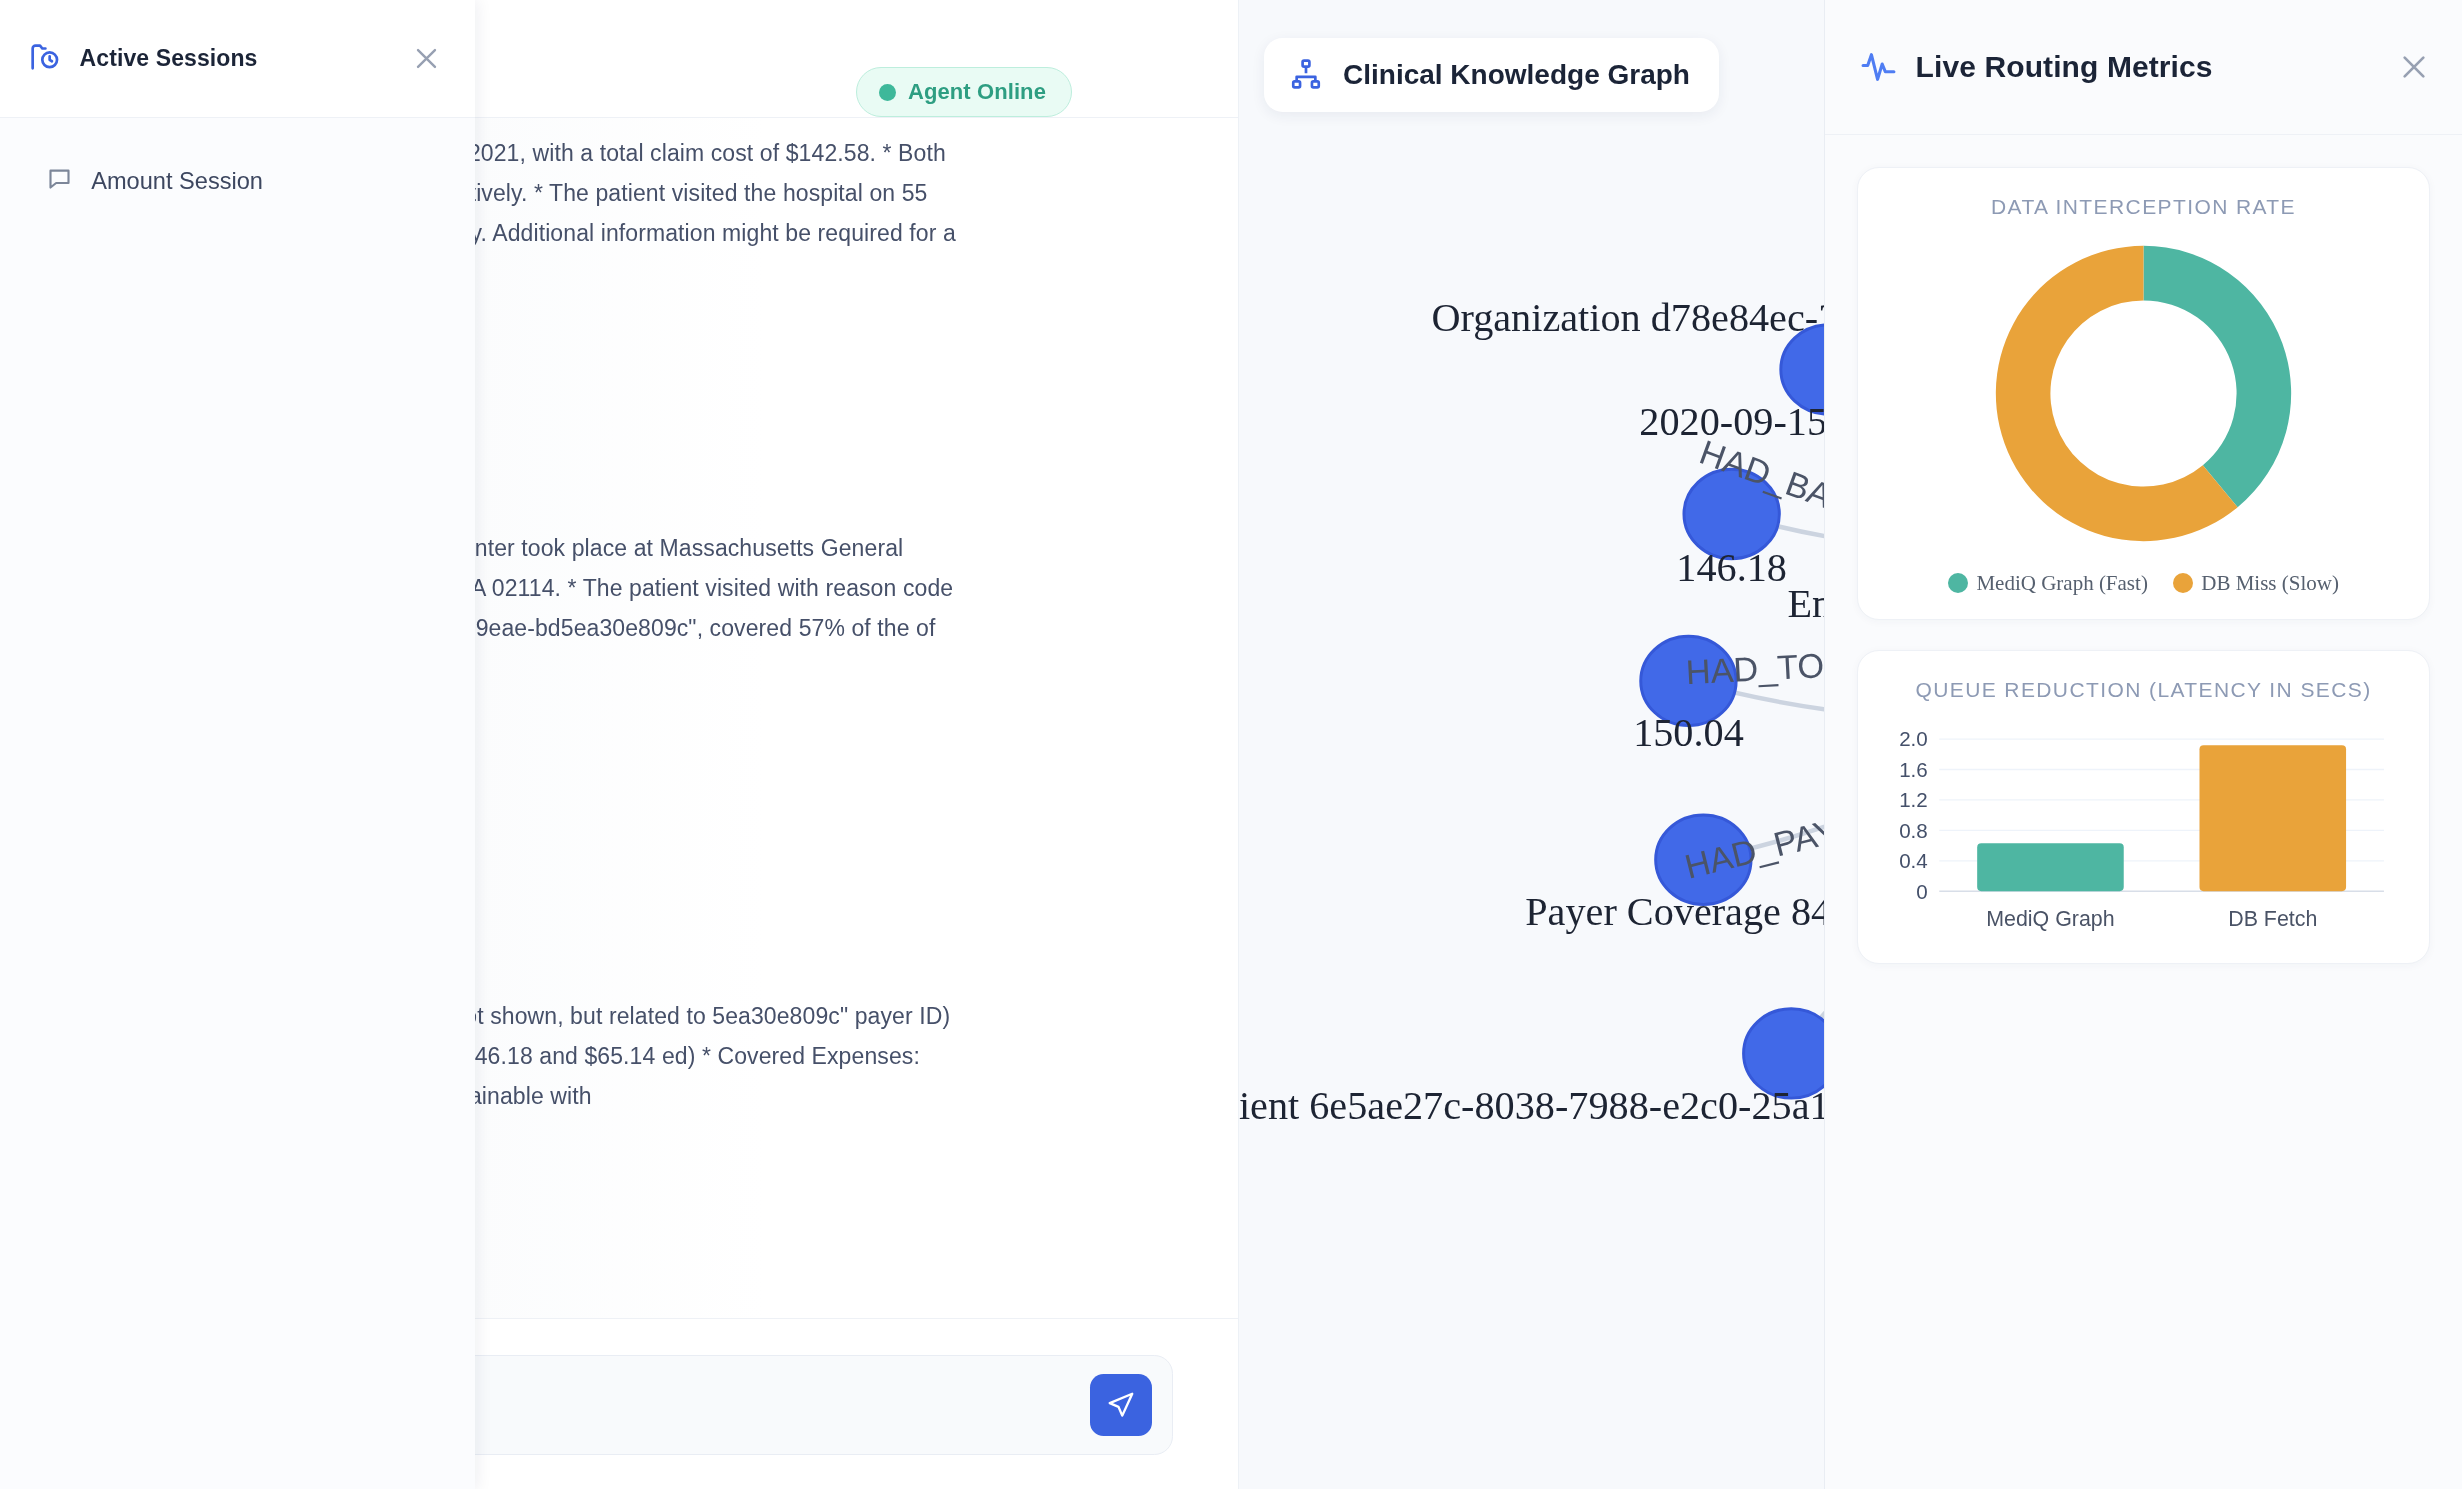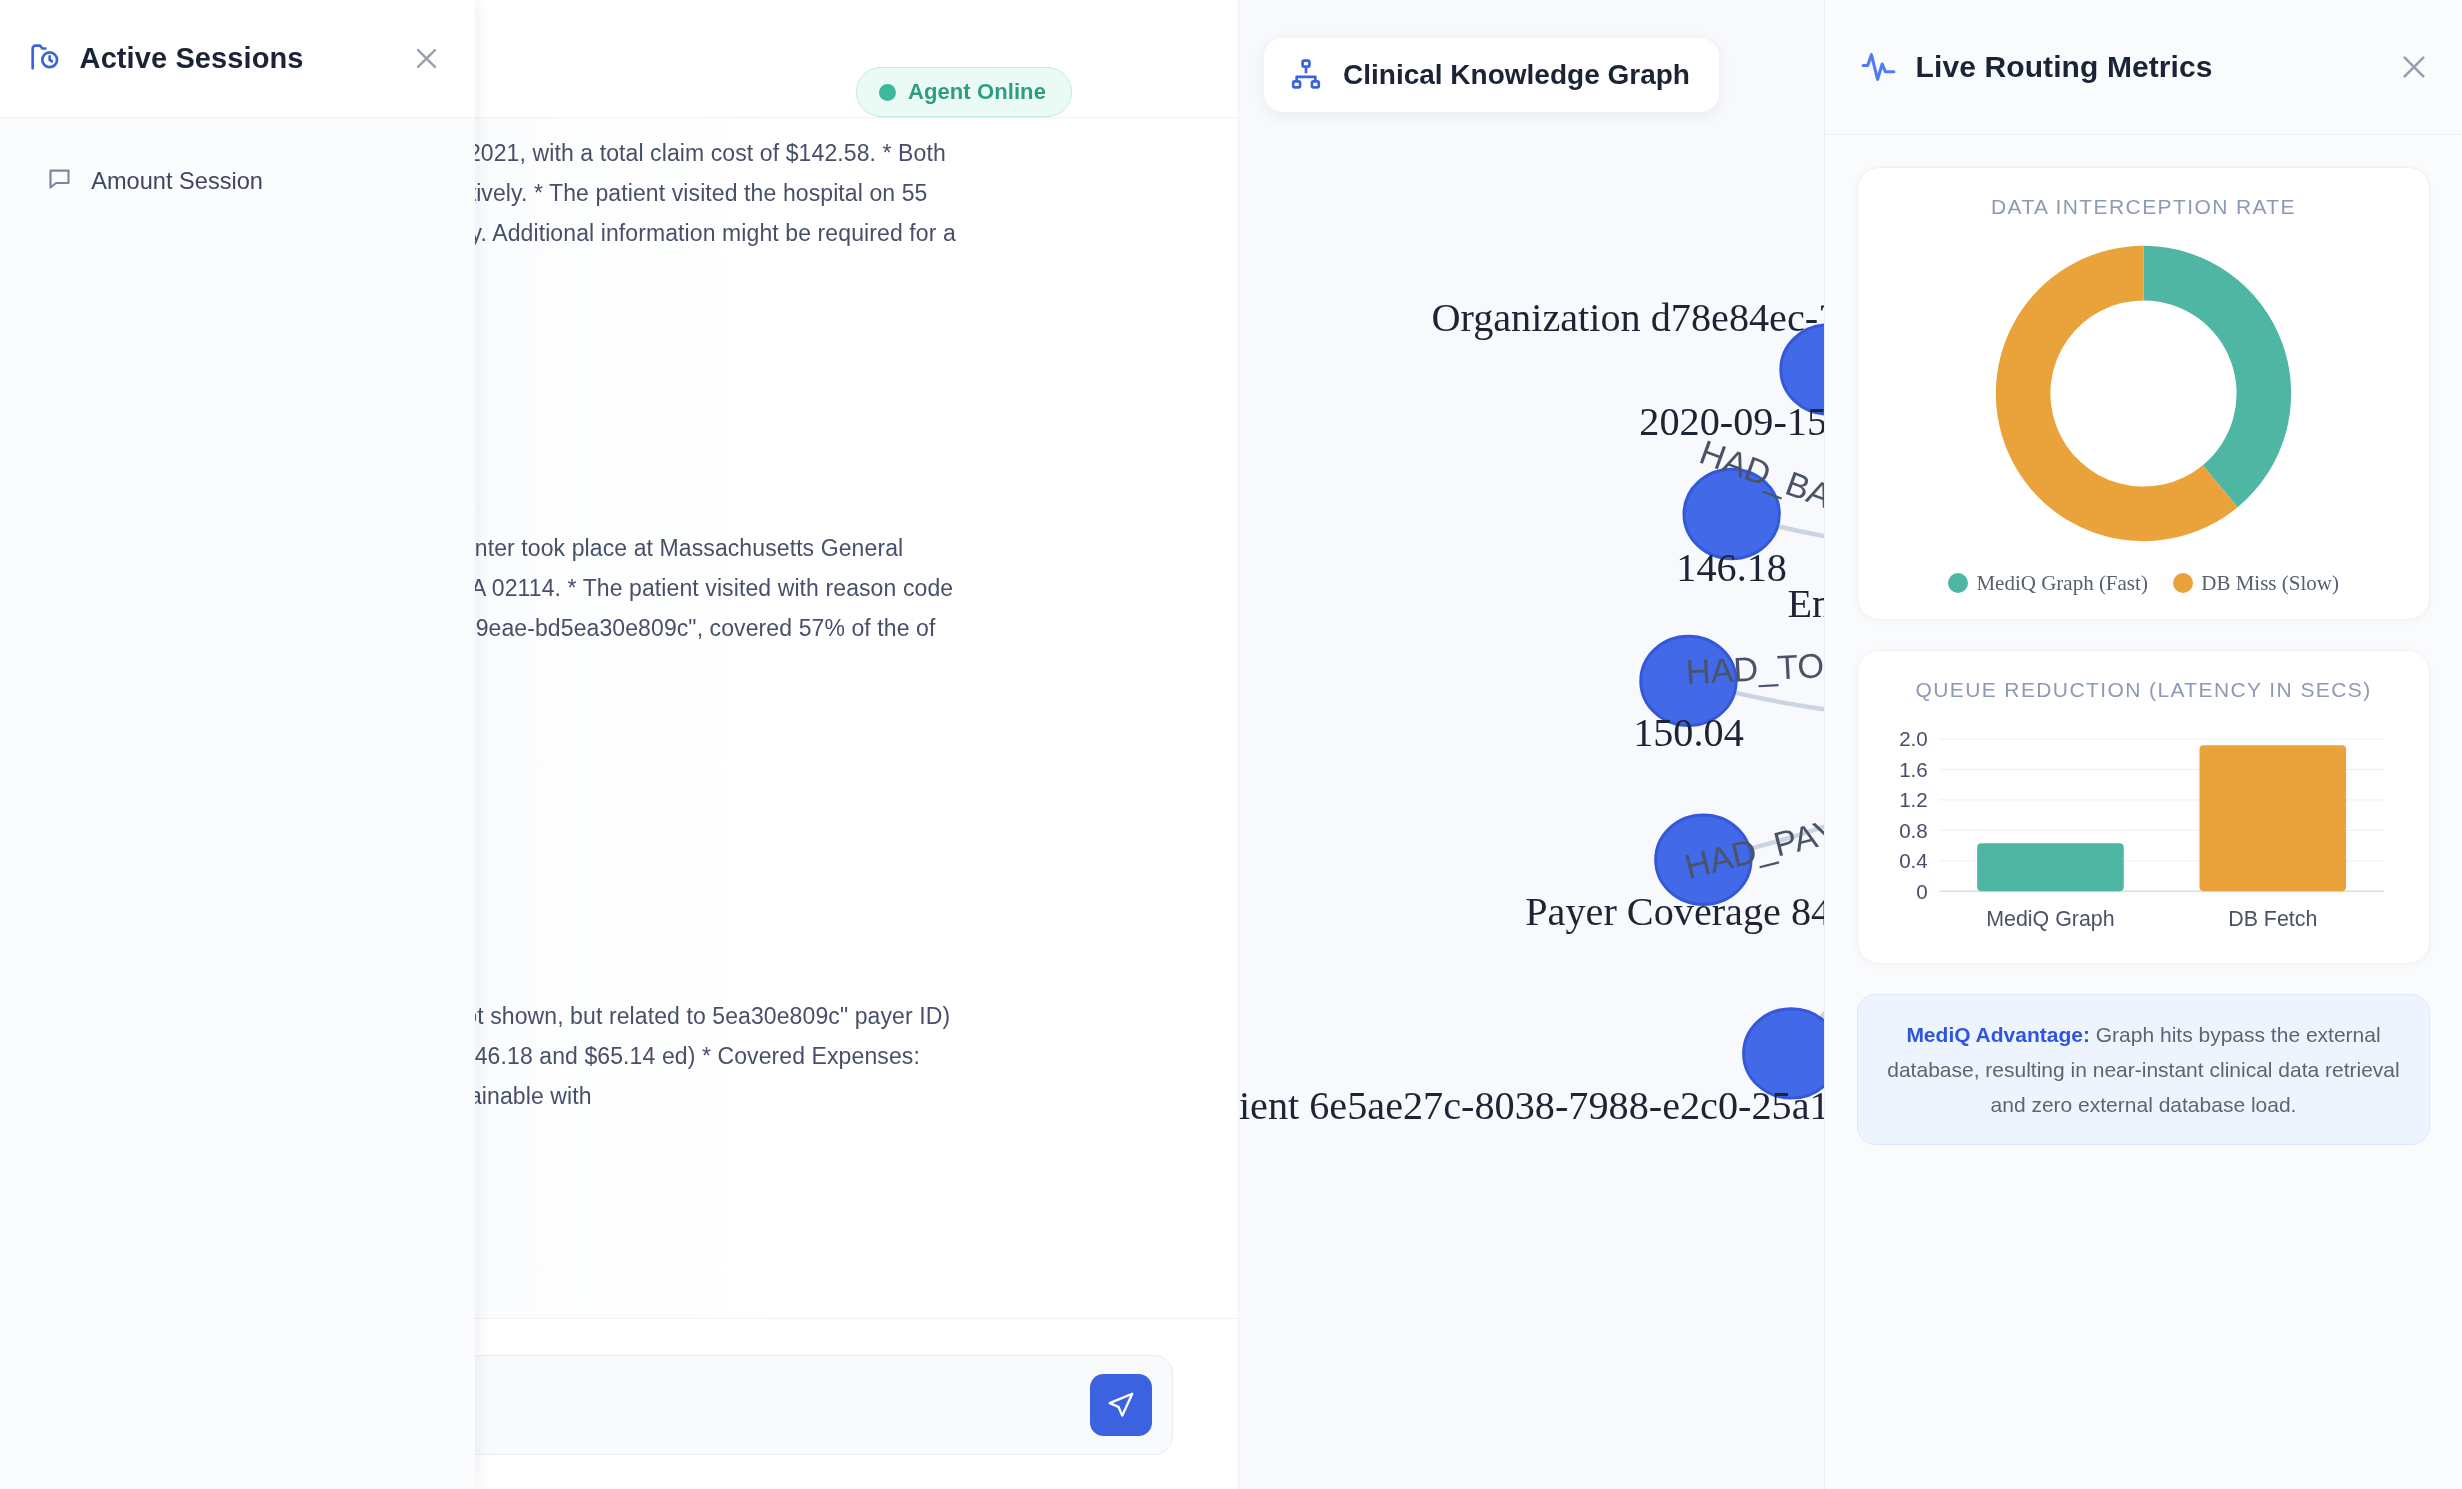--- a/index.html
+++ b/index.html
@@ -85,21 +85,21 @@
     display: flex; flex-direction: column;
     z-index: 30;
   }
   .sb-head {
     height: 118px; flex: 0 0 118px;
     background: #ffffff;
     border-bottom: 1.7px solid #eef1f6;
     display: flex; align-items: center;
     padding: 0 34px 0 27px; gap: 18.6px;
   }
-  .sb-title { font-size: 29px; font-weight: 700; color: #1b2437; letter-spacing: 0.1px; }
+  .sb-title { font-size: 23px; font-weight: 700; color: #1b2437; letter-spacing: 0.1px; }
   .sb-close { margin-left: auto; cursor: pointer; display:flex; }
   .sb-newbtn-wrap { background:#ffffff; padding: 18.6px 22px 25px 22px; border-bottom: 1.7px solid #eef1f6; }
   .sb-newbtn {
     width: 100%; height: 81px; background: #2f55e0; border: 0; border-radius: 17px;
     color: #fff; font-family: "Liberation Sans", sans-serif;
     font-size: 25px; font-weight: 700; letter-spacing: 0.2px;
     display: flex; align-items: center; justify-content: center; gap: 18.6px;
     cursor: pointer;
   }
   .sb-list { padding: 29px 22px 0 22px; display: flex; flex-direction: column; gap: 10px; }
@@ -366,21 +366,18 @@
                 <text x="58" y="36.23809523809524" text-anchor="end" font-size="25" fill="#44506a" font-family="&quot;Liberation Sans&quot;, sans-serif">2.0</text>
                 <rect x="118" y="153.8" width="178" height="58.19999999999999" rx="5" fill="#4eb6a2"></rect>
                 <text x="207" y="254" text-anchor="middle" font-size="26" fill="#4a5366" font-family="&quot;Liberation Sans&quot;, sans-serif">MediQ Graph</text>
                 <rect x="388" y="34.62857142857143" width="178" height="177.37142857142857" rx="5" fill="#e9a33a"></rect>
                 <text x="477" y="254" text-anchor="middle" font-size="26" fill="#4a5366" font-family="&quot;Liberation Sans&quot;, sans-serif">DB Fetch</text>
               </g>
           </svg>
         </div>
       </div>
 
-      <div class="advantage">
-        <b>MediQ Advantage:</b><span> Graph hits bypass the external database, resulting in near-instant clinical data retrieval and zero external database load.</span>
-      </div>
 
     </div>
   </div>
 
 </div>
 
 
 </body></html>

